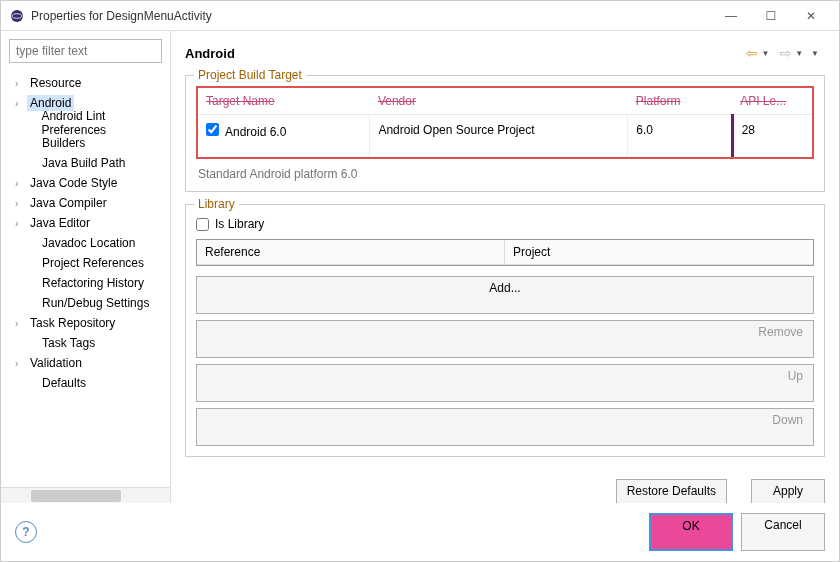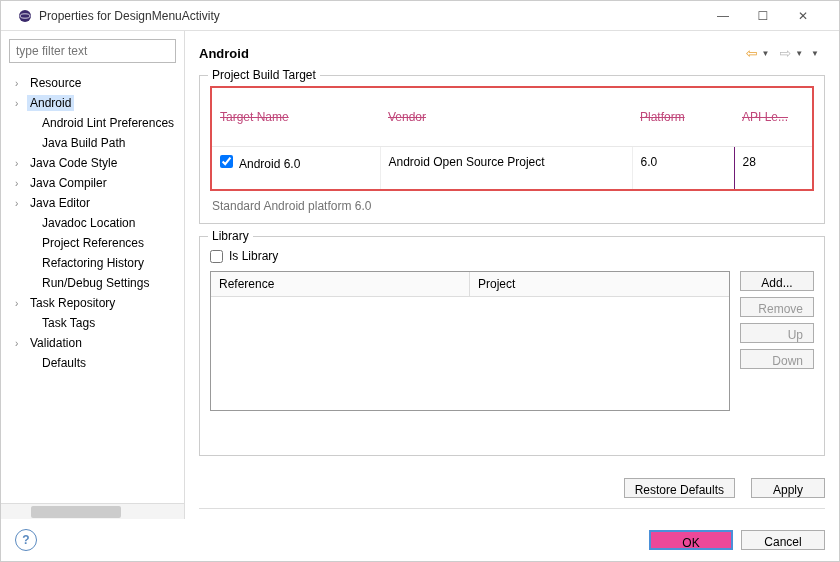--- a/index.html
+++ b/index.html
@@ -1,64 +1,64 @@
 <!DOCTYPE html>
 <html><head>
 <meta charset="utf-8">
 <style>
 * { box-sizing: border-box; margin: 0; padding: 0; font-family: "Segoe UI", Tahoma, sans-serif; font-size: 12px; }
 body { background: #fff; width: 840px; height: 562px; overflow: hidden; border: 1px solid #ccc; display: flex; flex-direction: column; }
-.titlebar { height: 30px; display: flex; align-items: center; padding: 0 16px; border-bottom: 1px solid #e0e0e0; }
+.titlebar { height: 30px; display: flex; align-items: center; padding: 0 8px; border-bottom: 1px solid #e0e0e0; }
 .titlebar .icon { width: 16px; height: 16px; margin-right: 6px; display:inline-flex; align-items:center; justify-content:center; }
 .titlebar .title { flex: 1; color: #333; }
 .titlebar .winbtns { display: flex; gap: 0; }
 .titlebar .winbtn { width: 40px; height: 28px; display: flex; align-items: center; justify-content: center; color: #555; }
 
 .main { flex: 1; display: flex; overflow: hidden; }
-.sidebar { width: 184px; border-right: 1px solid #ddd; display: flex; flex-direction: column; }
+.sidebar { width: 170px; border-right: 1px solid #ddd; display: flex; flex-direction: column; }
 .filter { margin: 8px; height: 24px; border: 1px solid #bbb; padding: 2px 6px; color: #999; }
 .tree { flex: 1; overflow: auto; padding: 2px 0; }
 .tree-item { display: flex; align-items: center; height: 20px; padding-left: 14px; cursor: default; }
 .tree-item .chev { width: 12px; color: #888; font-size: 10px; }
 .tree-item .label { padding: 1px 3px; }
 .tree-item.selected .label { background: #d0e4fc; }
 .tree-item.child { padding-left: 26px; }
 .scrollbar-h { height: 16px; border-top: 1px solid #ddd; background: #f4f4f4; position: relative; }
 .scrollbar-h .thumb { position: absolute; left: 30px; top: 2px; height: 12px; width: 90px; background: #ccc; border-radius: 2px; }
 
 .content { flex: 1; display: flex; flex-direction: column; padding: 12px 14px 10px 14px; overflow: hidden; }
 .content-header { display: flex; align-items: center; margin-bottom: 12px; }
 .content-header h1 { font-weight: bold; font-size: 13px; flex: 1; }
 .navbtns { display: flex; align-items: center; gap: 2px; }
 .nav-arrow { font-size: 14px; padding: 2px; }
 .nav-drop { font-size: 8px; color: #555; margin-right: 6px; }
 
 .group { border: 1px solid #ccc; padding: 10px; margin-bottom: 12px; position: relative; }
-.group-label { position: absolute; top: -8px; left: 8px; background: #fff; padding: 0 4px; color: #000000; }
+.group-label { position: absolute; top: -8px; left: 8px; background: #fff; padding: 0 4px; color: #a16207; }
 .target-box { border: 2px solid #e05050; padding: 0; }
 .target-table { width: 100%; border-collapse: collapse; }
-.target-table th { text-align: left; font-weight: normal; color: #c0477a; border-bottom: 1px solid #e8e8e8; padding: 22px 8px; text-decoration: line-through; text-decoration-color: #c0477a; }
+.target-table th { text-align: left; font-weight: normal; color: #c0477a; border-bottom: 1px solid #e8e8e8; padding: 6px 8px; text-decoration: line-through; text-decoration-color: #c0477a; }
 .target-table td { padding: 8px 8px 18px 8px; vertical-align: top; }
 .target-table td:nth-child(2) { border-left: 1px solid #eee; border-right: 1px solid #eee; }
-.target-table td:nth-child(3) { border-right: 1px solid #701a75; border-radius: 19px; }
+.target-table td:nth-child(3) { border-right: 3px solid #701a75; border-radius: 19px; }
 .chk { margin-right: 6px; }
 .platform-note { margin: 8px 2px 0 2px; color: #737373; }
 
 .lib-top { display: flex; align-items: center; margin: 2px 0 8px 0; }
 .lib-top input { margin-right: 6px; }
-.lib-body { display: flex; gap: 10px; }
+.lib-body { display: flex; gap: 10px; flex-direction: column; }
 .lib-table { flex: 1; border: 1px solid #999; height: 140px; }
 .lib-table .hdr { display: flex; border-bottom: 1px solid #ddd; background: #fafafa; }
 .lib-table .hdr div { padding: 5px 8px; }
 .lib-table .hdr div:first-child { width: 50%; border-right: 1px solid #ddd; }
 .lib-btns { display: flex; flex-direction: column; gap: 6px; }
-.btn { min-width: 74px; height: 20px; border: 1px solid #adadad; background: #f5f5f5; padding: 0 10px; cursor: default; text-align: center; line-height: 22px; }
+.btn { min-width: 74px; height: 38px; border: 1px solid #adadad; background: #f5f5f5; padding: 0 10px; cursor: default; text-align: center; line-height: 22px; }
 .btn:disabled, .btn.disabled { color: #999; text-align: right; }
 
-.footer1 { display: flex; justify-content: flex-end; gap: 16px; padding: 10px 0; border-bottom: 1px solid #ddd; }
+.footer1 { display: flex; justify-content: flex-end; gap: 24px; padding: 10px 0; border-bottom: 1px solid #ddd; }
 .footer2 { display: flex; align-items: center; padding: 10px 14px; }
 .footer2 .help { flex: 1; }
 .footer2 .help-icon { width: 22px; height: 22px; border: 1.5px solid #5a8ac0; border-radius: 50%; color: #5a8ac0; display: flex; align-items: center; justify-content: center; font-weight: bold; }
 .btn.primary { border: 2px solid #4a90d9; background: #ec4899; min-width: 84px; }
 .btn.wide { min-width: 110px; }
 </style>
 </head>
 <body>
 
 <div class="titlebar">
@@ -84,20 +84,24 @@
           <span class="chev">›</span>
           <span class="label">Resource</span>
         </div>
         <div class="tree-item selected">
           <span class="chev">›</span>
           <span class="label">Android</span>
         </div>
         <div class="tree-item child">
           <span class="chev"></span>
           <span class="label">Android Lint Preferences</span>
+        </div>
+        <div class="tree-item child">
+          <span class="chev"></span>
+          <span class="label">Builders</span>
         </div>
         <div class="tree-item child">
           <span class="chev"></span>
           <span class="label">Java Build Path</span>
         </div>
         <div class="tree-item">
           <span class="chev">›</span>
           <span class="label">Java Code Style</span>
         </div>
         <div class="tree-item">

